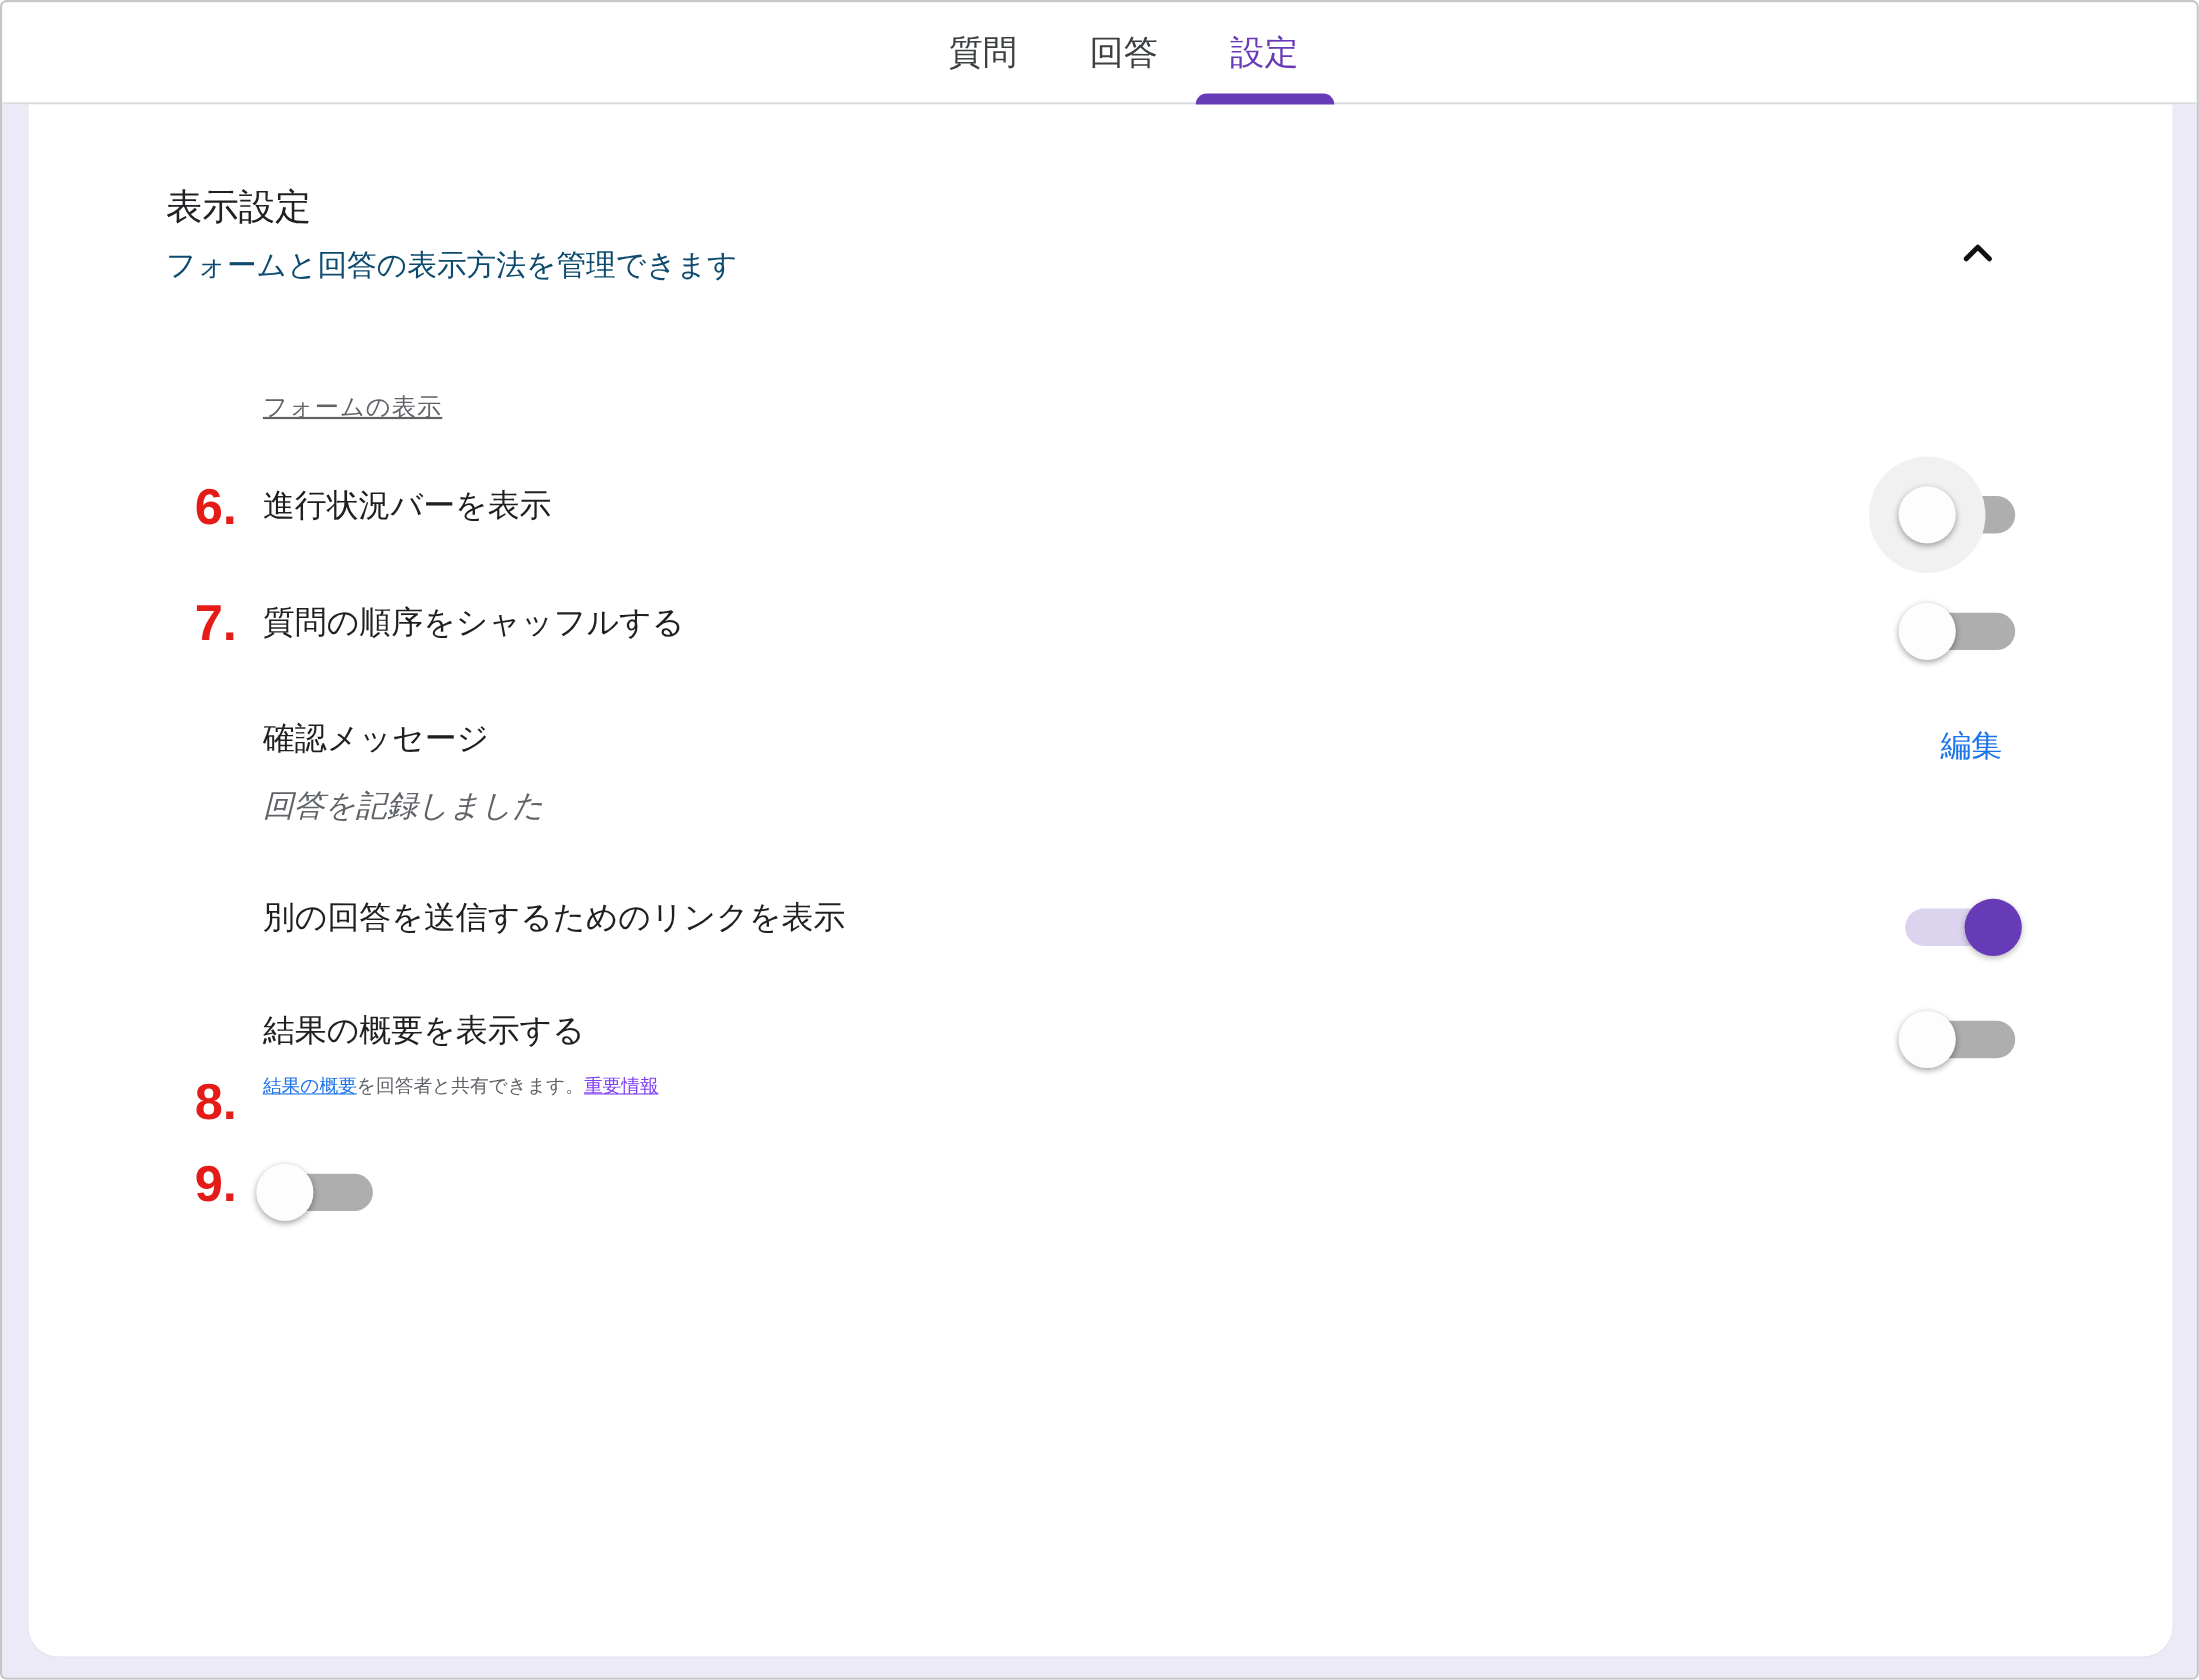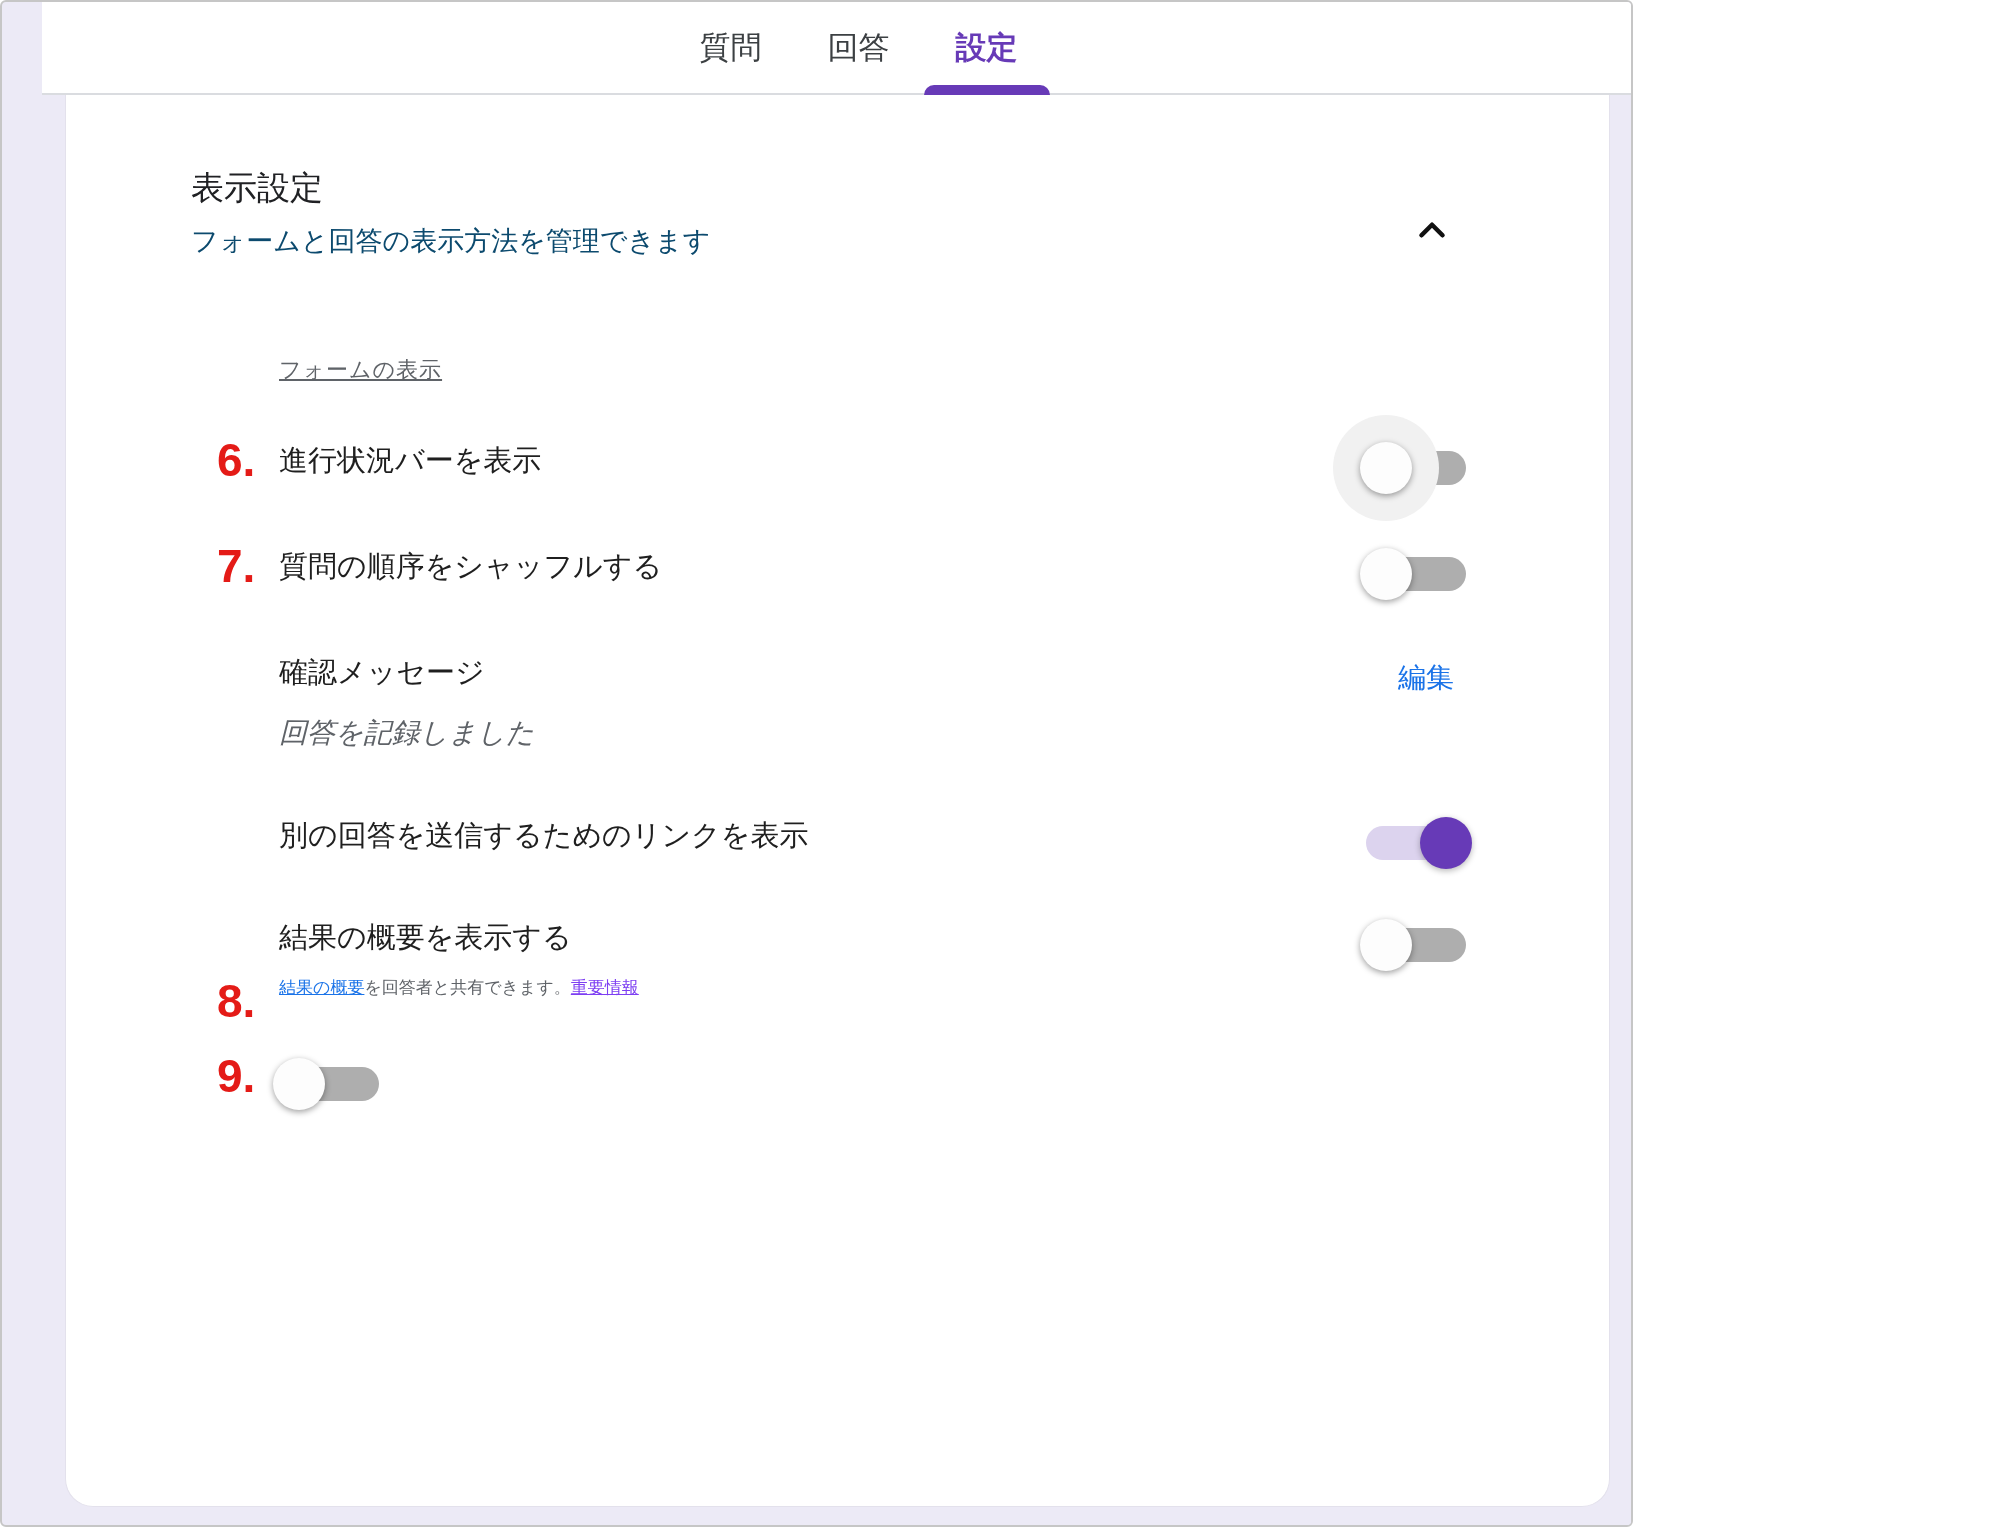--- a/index.html
+++ b/index.html
@@ -4,26 +4,25 @@
 <style>
   * { margin:0; padding:0; box-sizing:border-box; }
   html,body { background:#ffffff; }
   body {
     font-family:"Liberation Sans","DejaVu Sans",sans-serif;
     color:#202124;
     width:1999px; height:1527px;
   }
   .frame {
     position:relative;
-    width:1633px; height:1527px;
+    width:1999px; height:1527px;
     border:2px solid #c6c6c6;
     border-radius:6px;
     overflow:hidden;
     background:#eceaf6;
-    padding-left:40px;
   }
 
   
   .tabbar {
     position:relative;
     height:93px;
     background:#ffffff;
     border-bottom:2px solid #dadce0;
     display:flex;
     justify-content:center;
@@ -33,21 +32,21 @@
   }
   .tab {
     position:relative;
     height:93px;
     display:flex; align-items:center; justify-content:center;
     padding:0 2px;
     font-size:31px;
     color:#3c4043;
     cursor:pointer;
   }
-  .tab.active { color:#673ab7; font-weight:bold; }
+  .tab.active { color:#673ab7; font-weight:normal; }
   .tab .ink {
     display:none;
   }
   .tab.active .ink {
     display:block;
     position:absolute;
     left:50%; transform:translateX(-50%);
     bottom:-2px;
     width:126px; height:11px;
     background:#673ab7;

